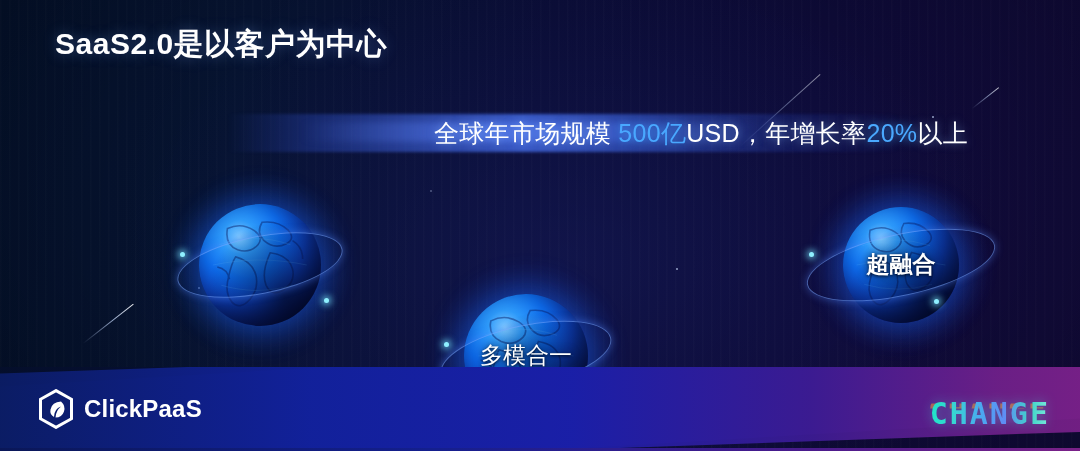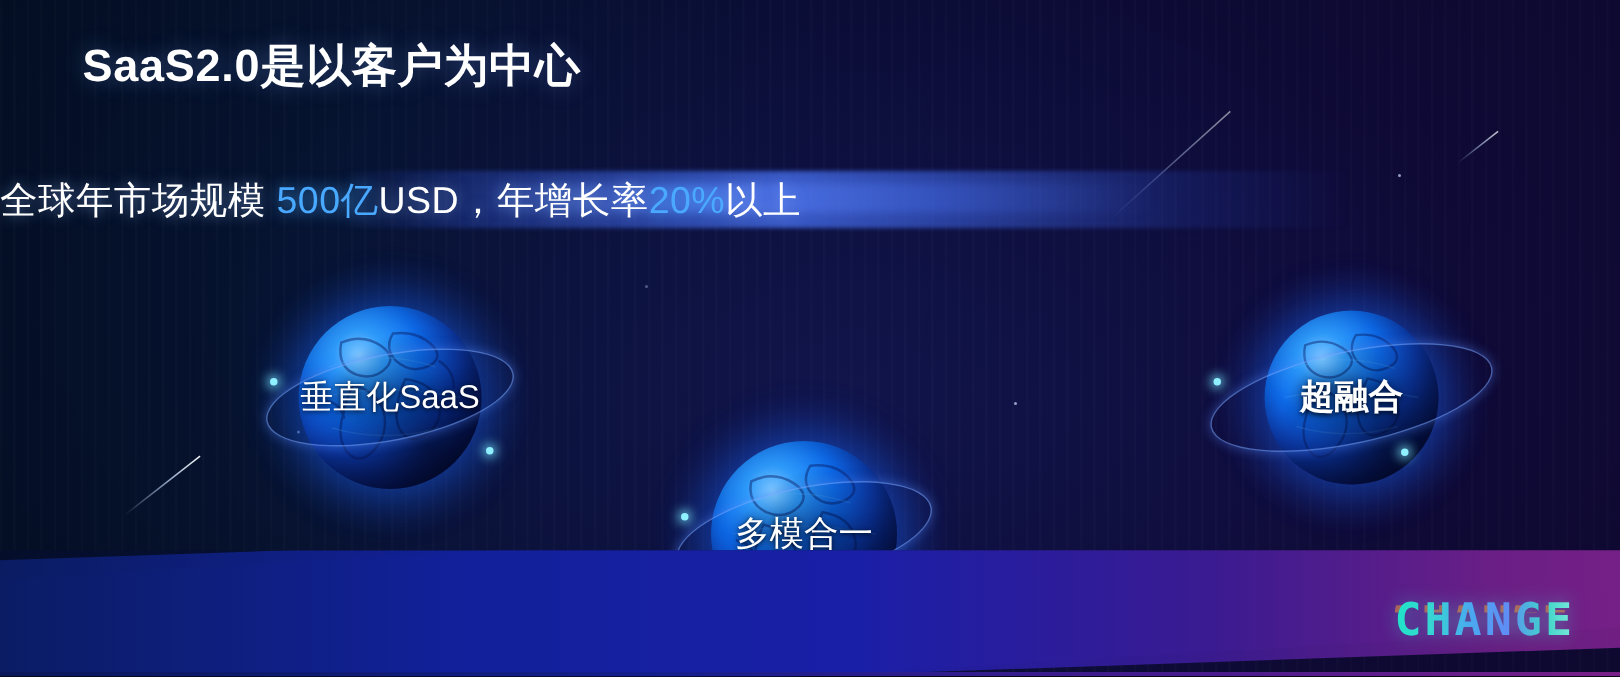--- a/index.html
+++ b/index.html
@@ -46,21 +46,21 @@
        rgba(40,70,190,0.22) 84%,
        rgba(30,50,150,0.00) 100%);
     filter:blur(1.5px);
   }
   .band-core{
     position:absolute; left:300px; top:122px; width:470px; height:20px;
     background:linear-gradient(90deg, rgba(60,95,215,0) 0%, rgba(90,130,250,0.55) 40%, rgba(70,110,235,0.35) 70%, rgba(50,80,190,0) 100%);
     filter:blur(3px);
   }
   .subtitle{
-    position:absolute; left:0; top:117px; width:968px; text-align:left;
+    position:absolute; left:0; top:117px; width:968px; text-align:right;
     font-size:25px; color:#ffffff; white-space:nowrap; letter-spacing:0.3px;
     text-shadow:0 0 9px rgba(140,190,255,0.55);
   }
   .subtitle .hl{ color:#49a8ff; text-shadow:0 0 10px rgba(70,170,255,0.85); }
   .subtitle .pct{ color:#4aa9ff; text-shadow:0 0 10px rgba(70,170,255,0.85); }
 
   
   .globe-wrap{ position:absolute; }
   .glow{
     position:absolute; left:50%; top:50%; transform:translate(-50%,-50%);
@@ -185,25 +185,24 @@
           <path d="M20 40 q34 -12 70 0"></path>
           <path d="M14 60 q44 -10 92 0"></path>
           <path d="M22 80 q34 10 70 0"></path>
         </g>
       </svg>
     </div>
     <div class="ring" style="width:168px;height:58px;transform:translate(-50%,-50%) rotate(-11deg);"></div>
     <div class="ring-dot" style="left:5px; top:72px;"></div>
     <div class="ring-dot" style="left:149px; top:118px;"></div>
     <div class="globe-label" style="font-size:22px;">
-      <div>垂直化SaaS</div>
-    </div>
-  </div>
-
-  <div class="globe-wrap" style="left:448px; top:268px; width:176px; height:176px;">
+    </div>
+  </div>
+
+  <div class="globe-wrap" style="left:438px; top:268px; width:176px; height:176px;">
     <div class="glow" style="width:192px;height:192px;"></div>
     <div class="ball" style="width:124px;height:124px;">
       <svg class="continents" viewBox="0 0 120 120">
         <g fill="none" stroke="#0a1e66" stroke-width="1.6" opacity="0.85">
           <path d="M26 26 q14 -7 27 1 q11 7 4 15 q-9 9 -21 4 q-13 -6 -10 -20 Z"></path>
           <path d="M64 16 q17 -2 26 9 q6 8 -3 13 q-13 6 -22 -4 q-7 -8 -1 -18 Z"></path>
           <path d="M34 54 q17 4 21 18 q3 14 -7 25 q-10 10 -18 1 q-7 -10 -2 -25 q3 -14 6 -19 Z"></path>
           <path d="M72 46 q18 3 21 17 q2 13 -9 20 q-12 7 -17 -5 q-5 -12 5 -32 Z"></path>
           <path d="M16 64 q11 2 13 13"></path>
         </g>
@@ -247,17 +246,24 @@
     </div>
   </div>
 
   <div class="footer">
     <div class="band-dark"></div>
     <div class="band-b"></div>
     <div class="band-a"></div>
     <div class="footer-rule"></div>
   </div>
 
+  <div class="logo">
+    <svg class="logo-mark" viewBox="0 0 36 40">
+      <path d="M18 1.6 L33.5 10.3 L33.5 29.7 L18 38.4 L2.5 29.7 L2.5 10.3 Z" fill="none" stroke="#ffffff" stroke-width="3"></path>
+      <path d="M23 12.5 q-9 0.5 -10.5 8 q-1 5 3.5 7.5 q0 -8 7 -10.5 q-5 4 -5.5 11 q6.5 0 8.5 -6 q1.8 -5.6 -3 -10 Z" fill="#ffffff"></path>
+    </svg>
+    <span class="logo-text">ClickPaaS</span>
+  </div>
 
   <div class="change-glitch">CHANGE</div>
   <div class="change">CHANGE</div>
 
 </div>
 
 </body></html>

